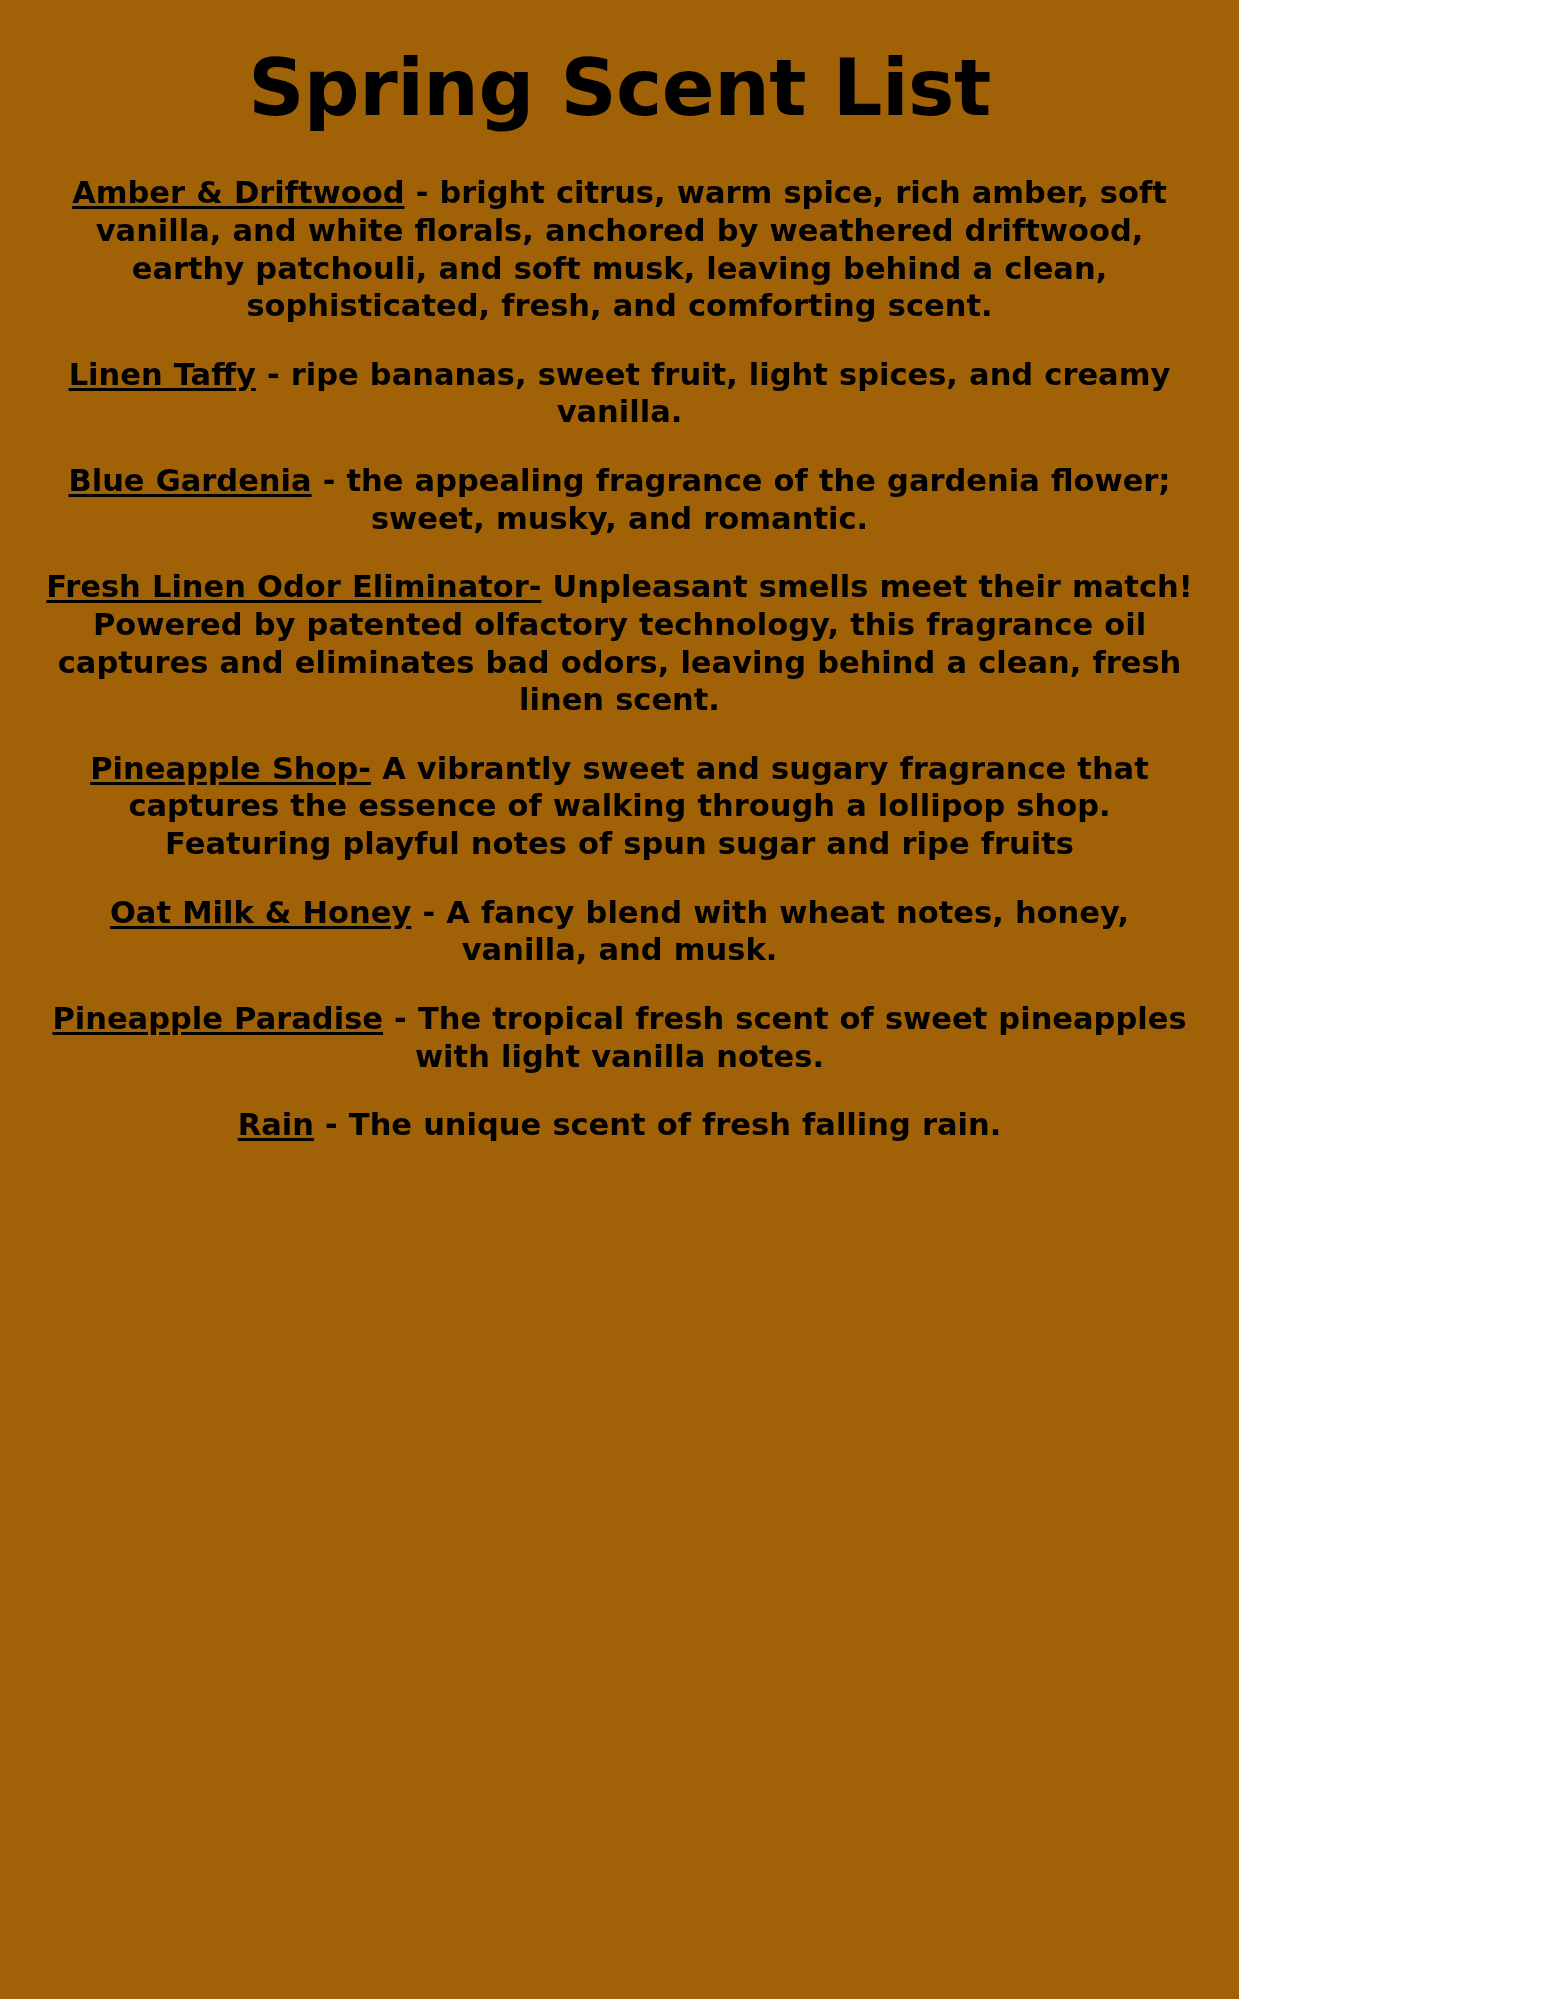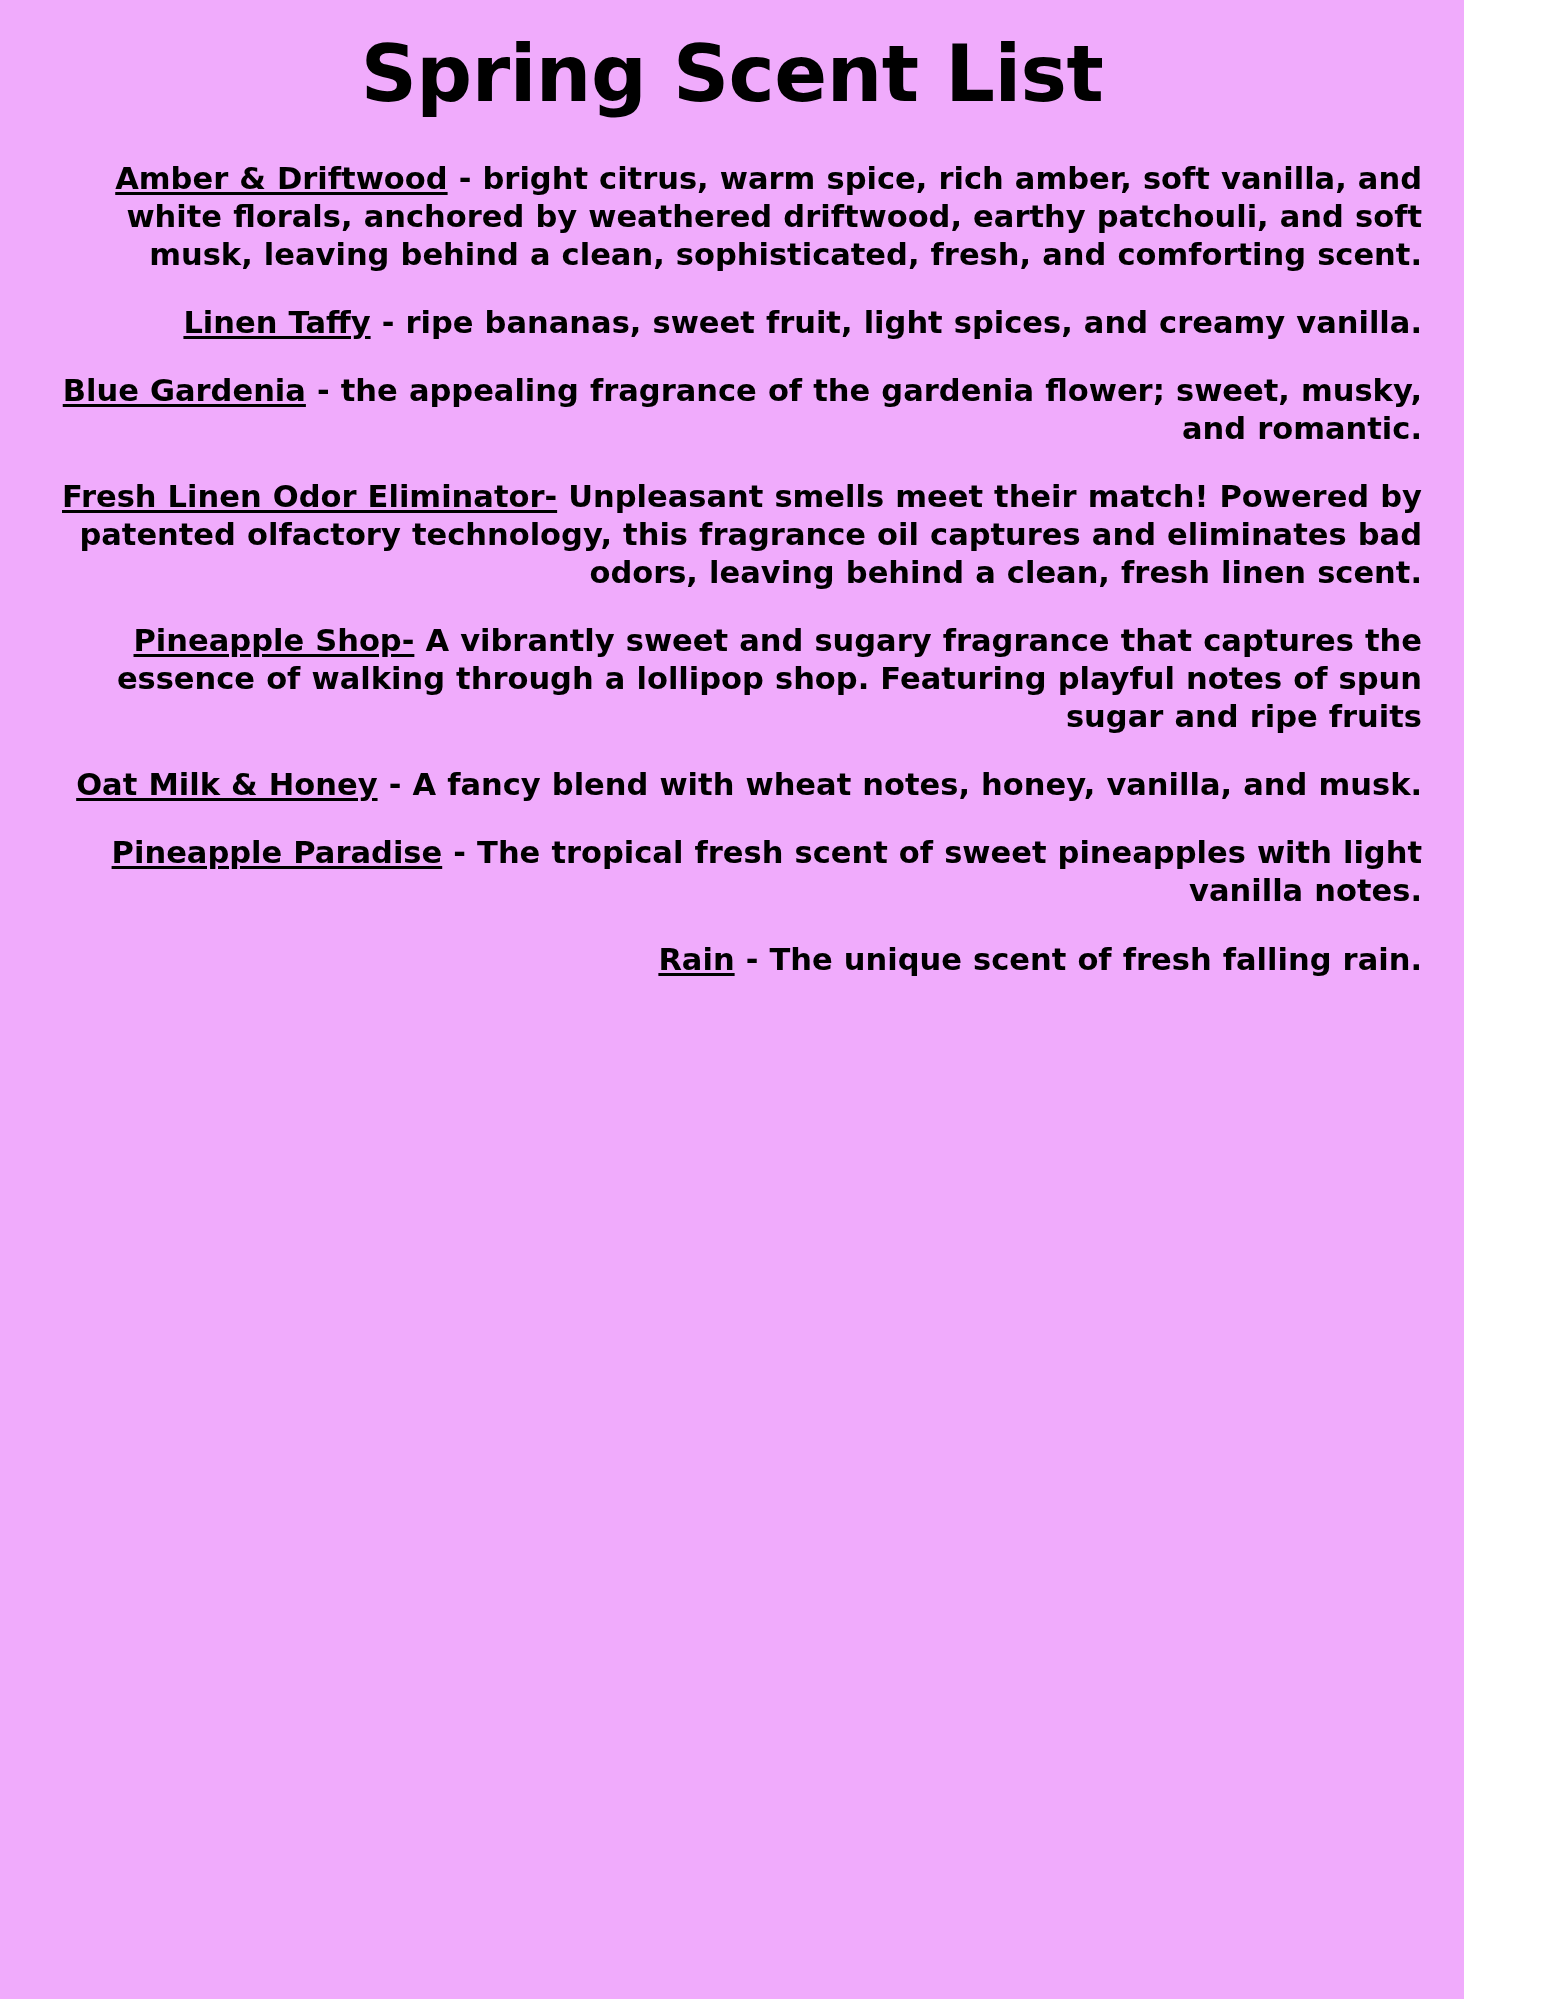--- a/index.html
+++ b/index.html
@@ -7,44 +7,44 @@
     padding: 0;
     background: #ffffff;
   }
   body {
     width: 1545px;
     min-height: 1999px;
     font-family: "DejaVu Sans", sans-serif;
     color: #000000;
   }
   .page {
-    width: 1464px;
+    width: 1239px;
     min-height: 1999px;
     box-sizing: border-box;
-    padding: 34px 40px 40px 40px;
-    background: #f0abfc;
+    padding: 48px 40px 40px 40px;
+    background: #a16207;
   }
   .doc-title {
     text-align: center;
     font-size: 78px;
     font-weight: 700;
     letter-spacing: -0.5px;
     line-height: 1.05;
     margin: 0 0 44px 0;
     font-family: "DejaVu Sans", sans-serif;
   }
   .entries {
     padding: 0 2px;
   }
   .entry {
     font-size: 30.5px;
     font-weight: 700;
     line-height: 1.24;
     margin-bottom: 28px;
-    text-align: right;
+    text-align: center;
     word-spacing: 0.5px;
   }
   .entry-name {
     text-decoration: underline;
     text-underline-offset: 3px;
     font-weight: 700;
   }
   .entry-desc {
     font-weight: 700;
   }

